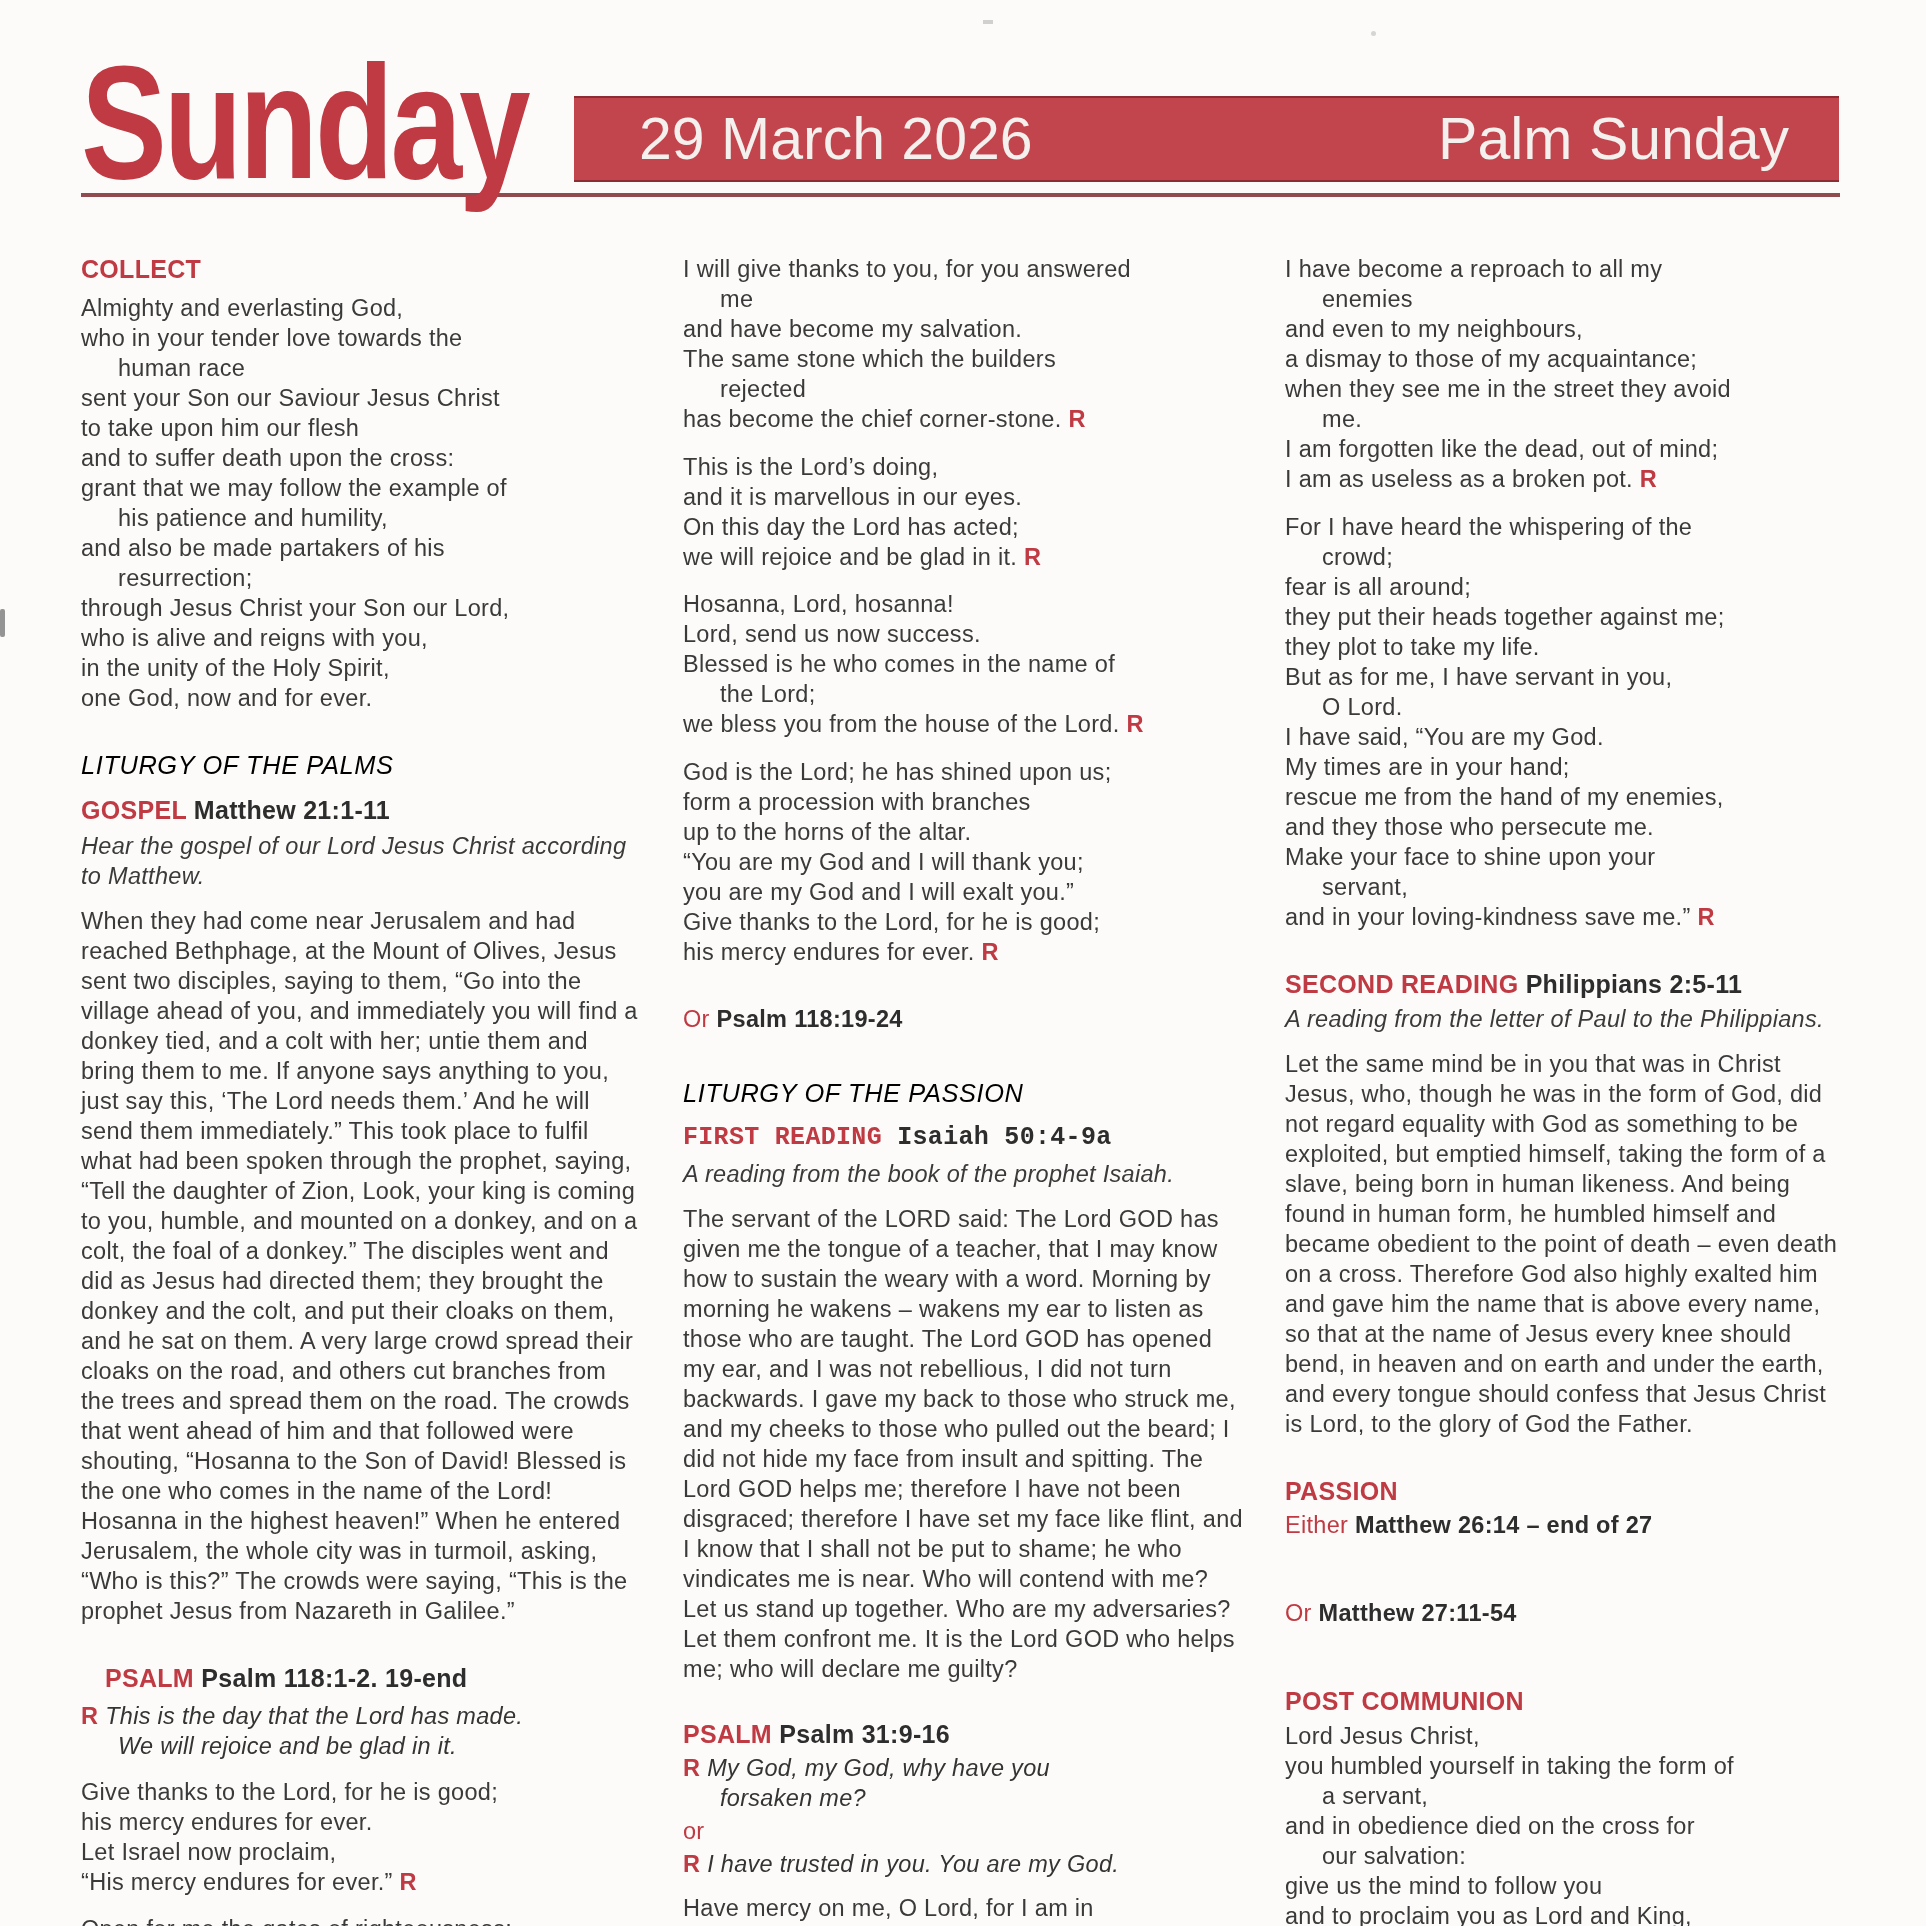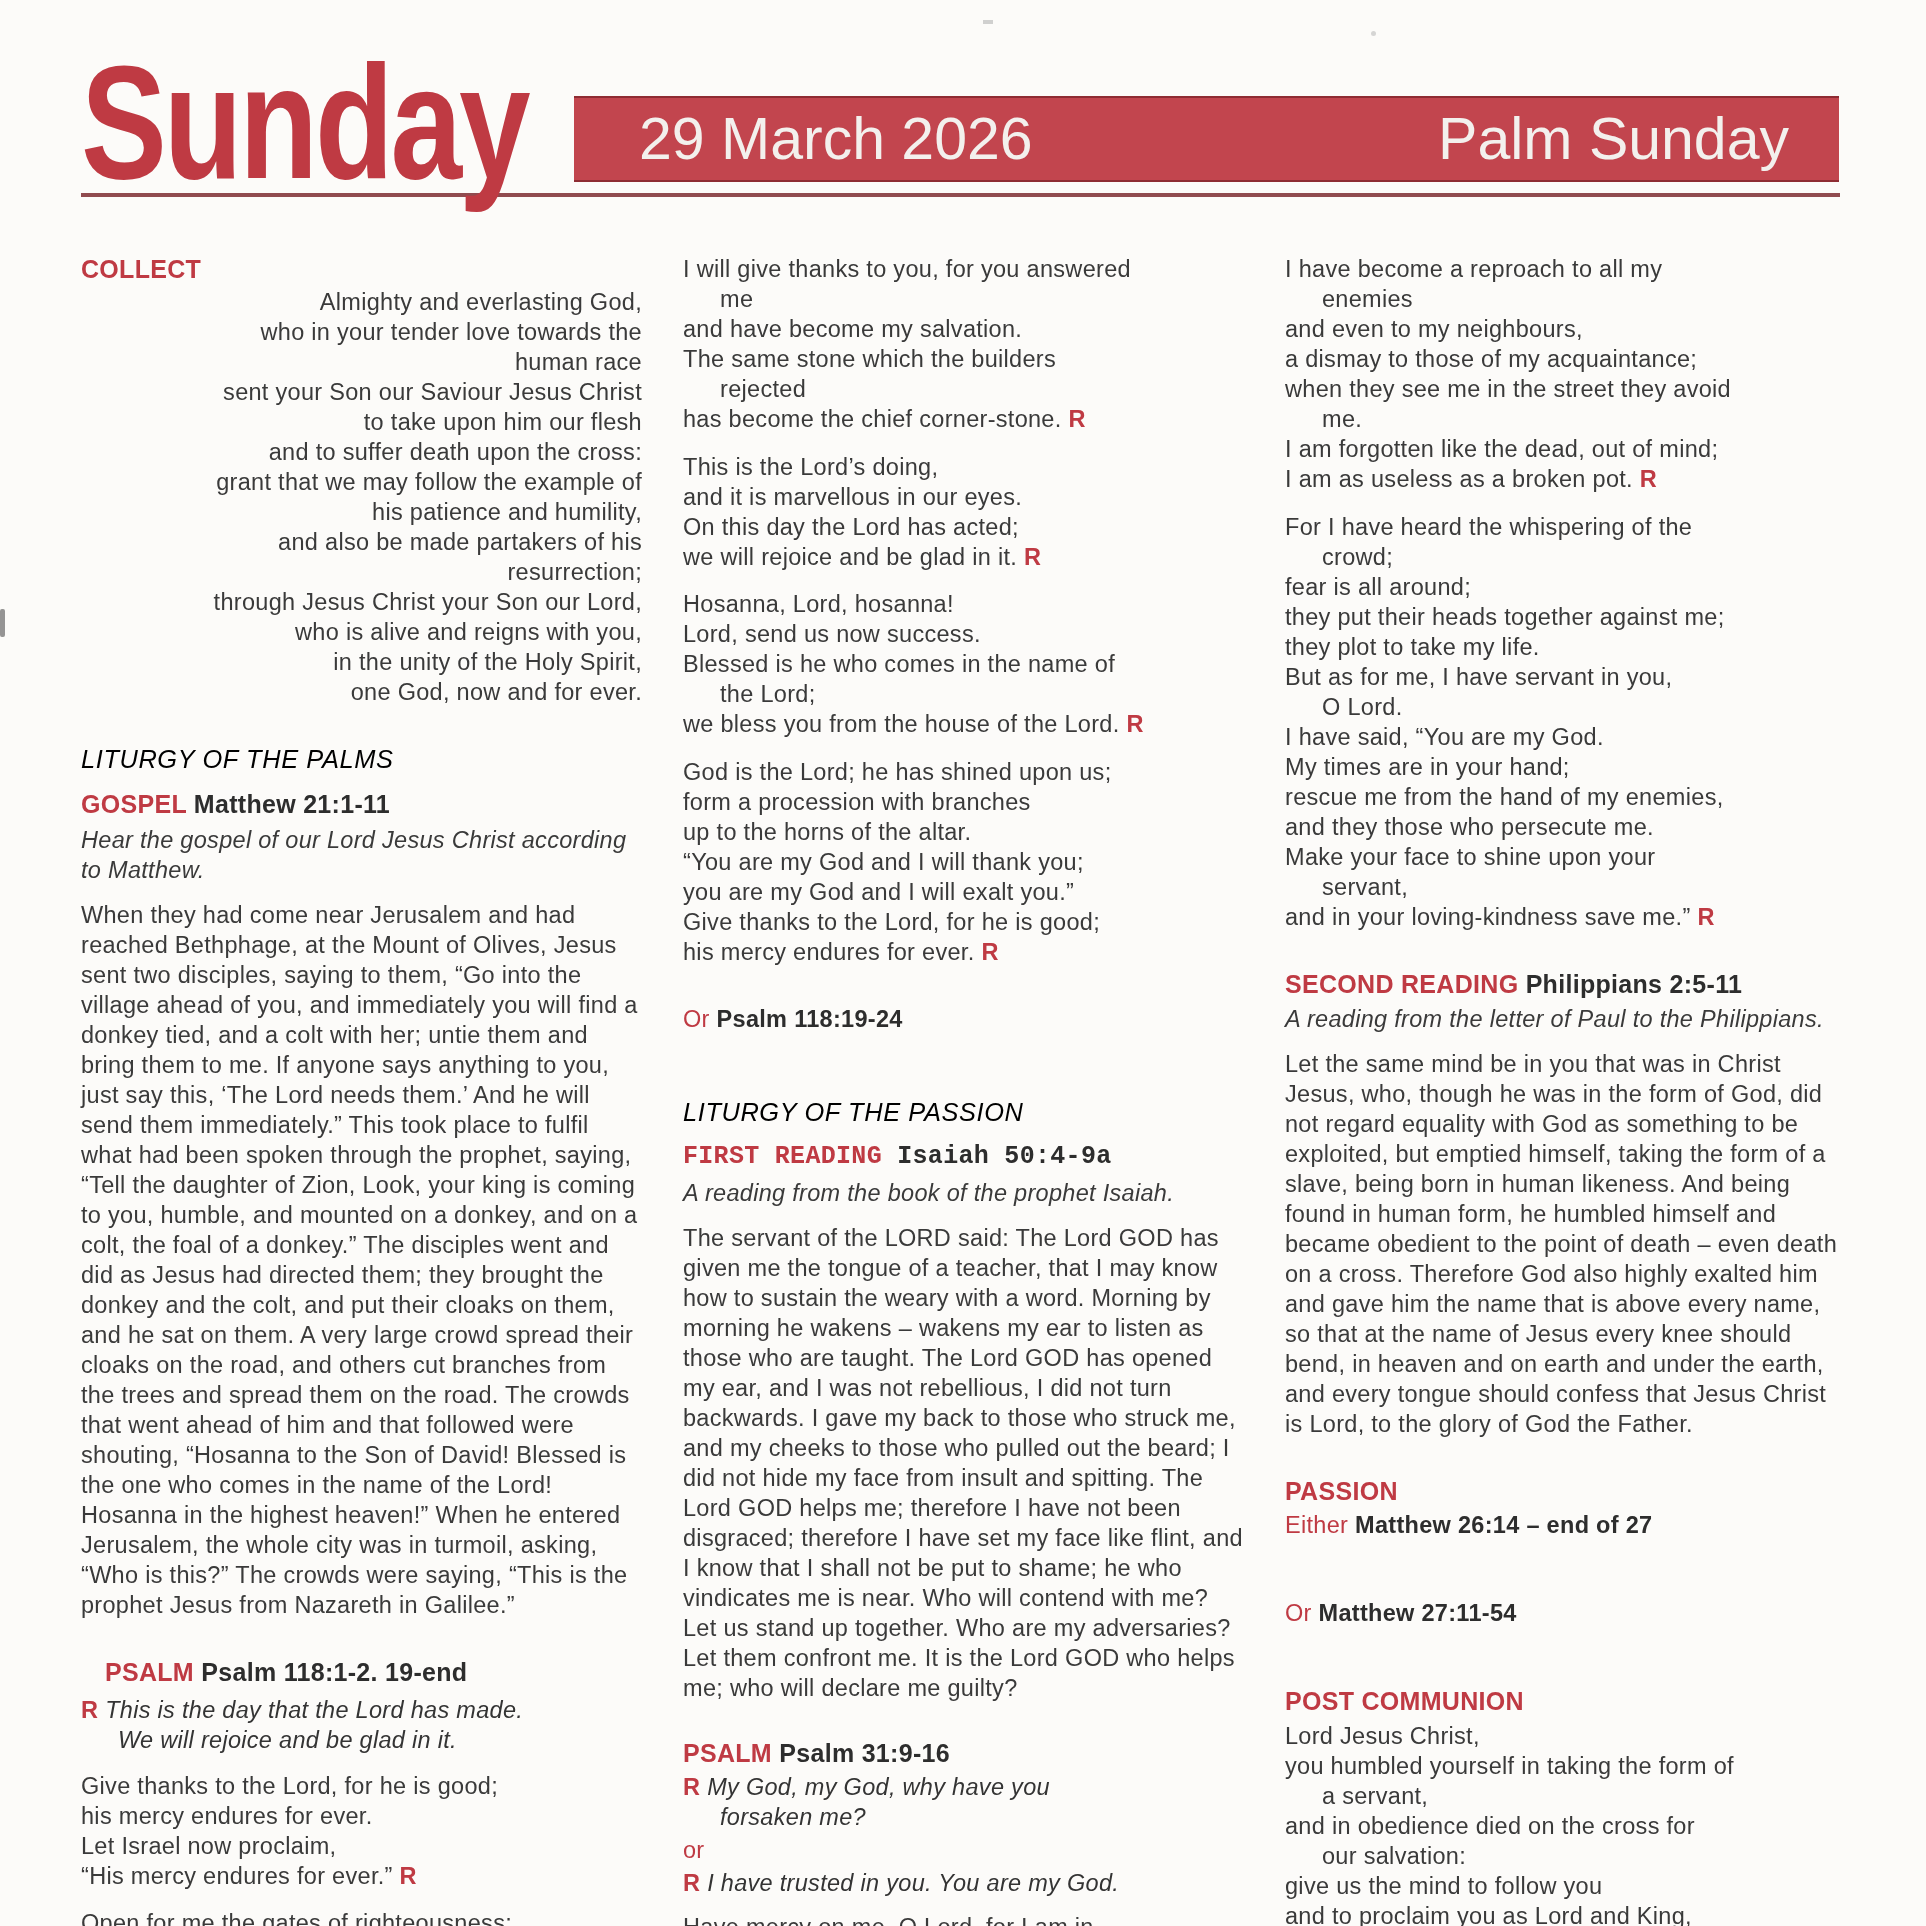--- a/index.html
+++ b/index.html
@@ -54,21 +54,21 @@
 
   <div class="day">Sunday</div>
   <div class="bar">
     <span class="date">29 March 2026</span>
     <span class="feast">Palm Sunday</span>
   </div>
   <div class="rule"></div>
 
   <div class="col col1">
       <div class="blk blk-h"><span class="red-label">COLLECT</span></div>
-      <div class="blk blk-v" style="margin-top: 3px; text-align: right;">
+      <div class="blk blk-v" style="margin-top: 9px;">
         <div class="line"><span>Almighty and everlasting God,</span></div>
         <div class="line"><span>who in your tender love towards the</span></div>
         <div class="line ind"><span>human race</span></div>
         <div class="line"><span>sent your Son our Saviour Jesus Christ</span></div>
         <div class="line"><span>to take upon him our flesh</span></div>
         <div class="line"><span>and to suffer death upon the cross:</span></div>
         <div class="line"><span>grant that we may follow the example of</span></div>
         <div class="line ind"><span>his patience and humility,</span></div>
         <div class="line"><span>and also be made partakers of his</span></div>
         <div class="line ind"><span>resurrection;</span></div>
@@ -121,21 +121,21 @@
       <div class="blk blk-v" style="margin-top: 17.7px;">
         <div class="line"><span>God is the Lord; he has shined upon us;</span></div>
         <div class="line"><span>form a procession with branches</span></div>
         <div class="line"><span>up to the horns of the altar.</span></div>
         <div class="line"><span>“You are my God and I will thank you;</span></div>
         <div class="line"><span>you are my God and I will exalt you.”</span></div>
         <div class="line"><span>Give thanks to the Lord, for he is good;</span></div>
         <div class="line"><span>his mercy endures for ever.</span> <span class="R">R</span></div>
       </div>
       <div class="blk blk-or" style="margin-top: 37px;"><span class="red-word">Or</span> <span class="black-ref">Psalm 118:19-24</span></div>
-      <div class="blk blk-hi" style="margin-top: 63px;">LITURGY OF THE PASSION</div>
+      <div class="blk blk-hi" style="margin-top: 44px;">LITURGY OF THE PASSION</div>
       <div class="blk blk-h" style="margin-top: 15.4px; font-family: Liberation Mono, monospace;"><span class="red-label">FIRST READING</span> <span class="black-ref">Isaiah 50:4-9a</span></div>
       <div class="blk blk-i" style="margin-top: 5.4px;">A reading from the book of the prophet Isaiah.</div>
       <div class="blk blk-p" style="margin-top: 15.4px;">The servant of the LORD said: The Lord GOD has given me the tongue of a teacher, that I may know how to sustain the weary with a word. Morning by morning he wakens – wakens my ear to listen as those who are taught. The Lord GOD has opened my ear, and I was not rebellious, I did not turn backwards. I gave my back to those who struck me, and my cheeks to those who pulled out the beard; I did not hide my face from insult and spitting. The Lord GOD helps me; therefore I have not been disgraced; therefore I have set my face like flint, and I know that I shall not be put to shame; he who vindicates me is near. Who will contend with me? Let us stand up together. Who are my adversaries? Let them confront me. It is the Lord GOD who helps me; who will declare me guilty?</div>
       <div class="blk blk-h" style="margin-top: 35px;"><span class="red-label">PSALM</span> <span class="black-ref">Psalm 31:9-16</span></div>
       <div class="blk blk-r" style="margin-top: 3.9px;">
         <div class="line"><span class="R">R</span> <span class="resp-text">My God, my God, why have you</span></div>
         <div class="line ind"><span class="resp-text">forsaken me?</span></div>
       </div>
       <div class="blk blk-orw" style="margin-top: 3.1px;">or</div>
       <div class="blk blk-r" style="margin-top: 3.1px;">

